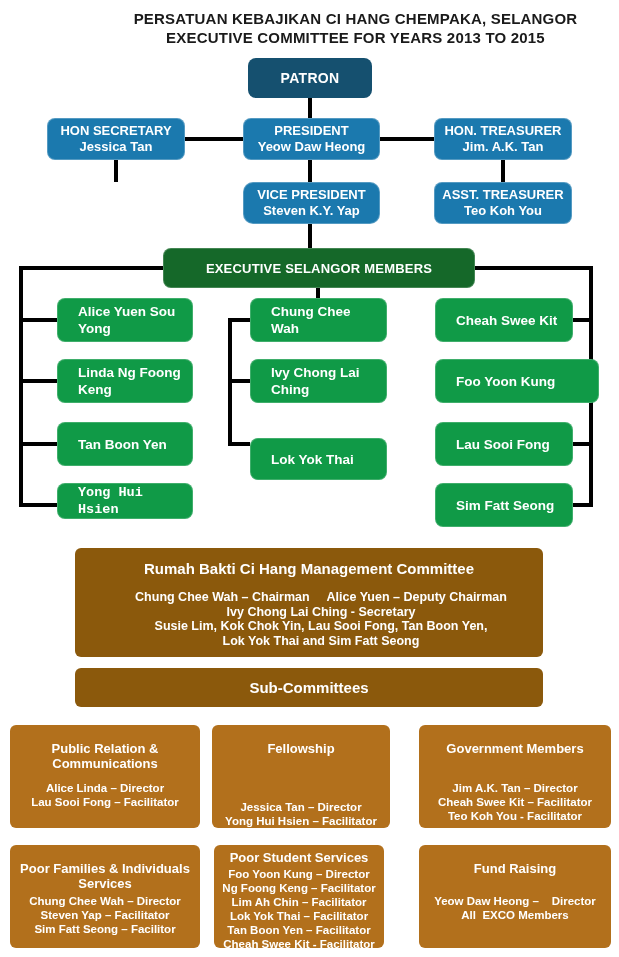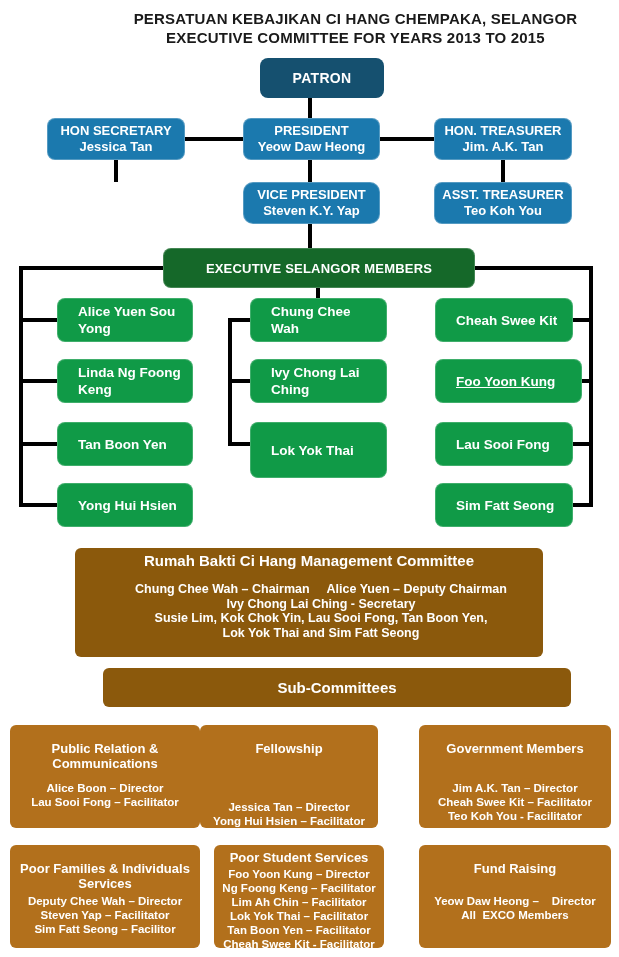--- a/index.html
+++ b/index.html
@@ -9,34 +9,34 @@
   }
   .page-title{
     position:absolute;top:9px;left:0;width:619px;text-align:center;
     color:var(--title_text,#1a1a1a);font-size:15px;line-height:19px;letter-spacing:0.2px;margin-left:46px;
   }
   .box{
     position:absolute;box-sizing:border-box;color:var(--text_light,#fff);
     display:flex;flex-direction:column;align-items:center;justify-content:center;
     text-align:center;border-radius:8px;
   }
-  .patron{background:var(--patron_bg,#15506f);font-size:14px;letter-spacing:0.3px;margin-left:12px;}
+  .patron{background:var(--patron_bg,#15506f);font-size:14px;letter-spacing:0.3px;}
   .officer{background:var(--officer_bg,#1b79ae);font-size:13px;line-height:16px;border:1px solid rgba(255,255,255,0.25);}
   .exec{background:var(--exec_bg,#156829);font-size:13px;letter-spacing:0.2px;border:1px solid rgba(255,255,255,0.2);}
   .member{
     background:var(--member_bg,#109a47);font-size:13.5px;line-height:17px;
     align-items:flex-start;text-align:left;padding-left:20px;padding-right:8px;
     border:1px solid rgba(255,255,255,0.2);
   }
   .line{position:absolute;background:var(--connector,#000);}
   .brown{
     position:absolute;box-sizing:border-box;background:var(--committee_bg,#8b590c);
     color:var(--text_light,#fff);border-radius:6px;text-align:center;
   }
-  .mc-title{padding-top:4px;font-size:15px;}
+  .mc-title{padding-top:12px;font-size:15px;}
   .mc-body{margin-top:13px;font-size:12.5px;line-height:14.5px;padding-left:24px;}
   .mc-line{white-space:pre-wrap;}
   .subhdr{line-height:39px;font-size:15px;}
   .sb{
     position:absolute;box-sizing:border-box;background:var(--subbox_bg,#b2701c);
     color:var(--text_light,#fff);border-radius:6px;text-align:center;
     display:flex;flex-direction:column;align-items:center;
   }
   .sb .sb-title{font-size:13px;line-height:15px;width:100%;}
   .sb .sb-members{font-size:11.5px;line-height:14px;width:100%;}
@@ -115,88 +115,88 @@
 
   <div class="box member" style="left:57px;top:298px;width:136px;height:44px;">
     <div>Alice Yuen Sou Yong</div>
   </div>
   <div class="box member" style="left:57px;top:359px;width:136px;height:44px;">
     <div>Linda Ng Foong Keng</div>
   </div>
   <div class="box member" style="left:57px;top:422px;width:136px;height:44px;">
     <div>Tan Boon Yen</div>
   </div>
-  <div class="box member" style="left:57px;top:483px;width:136px;height:44px;">
+  <div class="box member" style="left:57px;top:483px;width:136px;height:36px;font-family:Liberation Mono, monospace;">
     <div>Yong Hui Hsien</div>
   </div>
 
   <div class="box member" style="left:250px;top:298px;width:137px;height:44px;">
     <div>Chung Chee Wah</div>
   </div>
   <div class="box member" style="left:250px;top:359px;width:137px;height:44px;">
     <div>Ivy Chong Lai Ching</div>
   </div>
-  <div class="box member" style="left:250px;top:422px;width:137px;height:56px;text-align:right;">
+  <div class="box member" style="left:250px;top:438px;width:137px;height:42px;text-align:right;">
     <div>Lok Yok Thai</div>
   </div>
 
   <div class="box member" style="left:435px;top:298px;width:138px;height:44px;">
     <div>Cheah Swee Kit</div>
   </div>
-  <div class="box member" style="left:435px;top:359px;width:147px;height:44px;text-decoration:underline;">
+  <div class="box member" style="left:435px;top:359px;width:164px;height:44px;">
     <div>Foo Yoon Kung</div>
   </div>
   <div class="box member" style="left:435px;top:422px;width:138px;height:44px;">
     <div>Lau Sooi Fong</div>
   </div>
   <div class="box member" style="left:435px;top:483px;width:138px;height:44px;">
     <div>Sim Fatt Seong</div>
   </div>
 
   <div class="brown" style="left:75px;top:548px;width:468px;height:109px;">
     <div class="mc-title">Rumah Bakti Ci Hang Management Committee</div>
     <div class="mc-body">
       <div class="mc-line">Chung Chee Wah – Chairman     Alice Yuen – Deputy Chairman</div>
       <div class="mc-line">Ivy Chong Lai Ching - Secretary</div>
       <div class="mc-line">Susie Lim, Kok Chok Yin, Lau Sooi Fong, Tan Boon Yen,</div>
       <div class="mc-line">Lok Yok Thai and Sim Fatt Seong</div>
     </div>
   </div>
 
-  <div class="brown subhdr" style="left:75px;top:668px;width:468px;height:39px;margin-left:28px;">
+  <div class="brown subhdr" style="left:75px;top:668px;width:468px;height:39px;">
     <span>Sub-Committees</span>
   </div>
 
   <div class="sb sb-r1" style="left:10px;top:725px;width:190px;height:103px;">
     <div class="sb-title">Public Relation &amp; Communications</div>
     <div class="sb-members">
-      <div>Alice Boon – Director</div>
+      <div>Alice Linda – Director</div>
       <div>Lau Sooi Fong – Facilitator</div>
     </div>
   </div>
-  <div class="sb sb-r1" style="left:200px;top:725px;width:178px;height:103px;gap:40px;">
+  <div class="sb sb-r1" style="left:212px;top:725px;width:178px;height:103px;gap:40px;">
     <div class="sb-title">Fellowship</div>
     <div class="sb-members">
       <div>Jessica Tan – Director</div>
       <div>Yong Hui Hsien – Facilitator</div>
     </div>
   </div>
   <div class="sb sb-r1" style="left:419px;top:725px;width:192px;height:103px;">
     <div class="sb-title">Government Members</div>
     <div class="sb-members">
       <div>Jim A.K. Tan – Director</div>
       <div>Cheah Swee Kit – Facilitator</div>
       <div>Teo Koh You - Facilitator</div>
     </div>
   </div>
 
   <div class="sb sb-tall" style="left:10px;top:845px;width:190px;height:103px;">
     <div class="sb-title">Poor Families &amp; Individuals Services</div>
     <div class="sb-members">
-      <div>Deputy Chee Wah – Director</div>
+      <div>Chung Chee Wah – Director</div>
       <div>Steven Yap – Facilitator</div>
       <div>Sim Fatt Seong – Facilitor</div>
     </div>
   </div>
   <div class="sb sb-tight" style="left:214px;top:845px;width:170px;height:103px;">
     <div class="sb-title">Poor Student Services</div>
     <div class="sb-members">
       <div>Foo Yoon Kung – Director</div>
       <div>Ng Foong Keng – Facilitator</div>
       <div>Lim Ah Chin – Facilitator</div>

